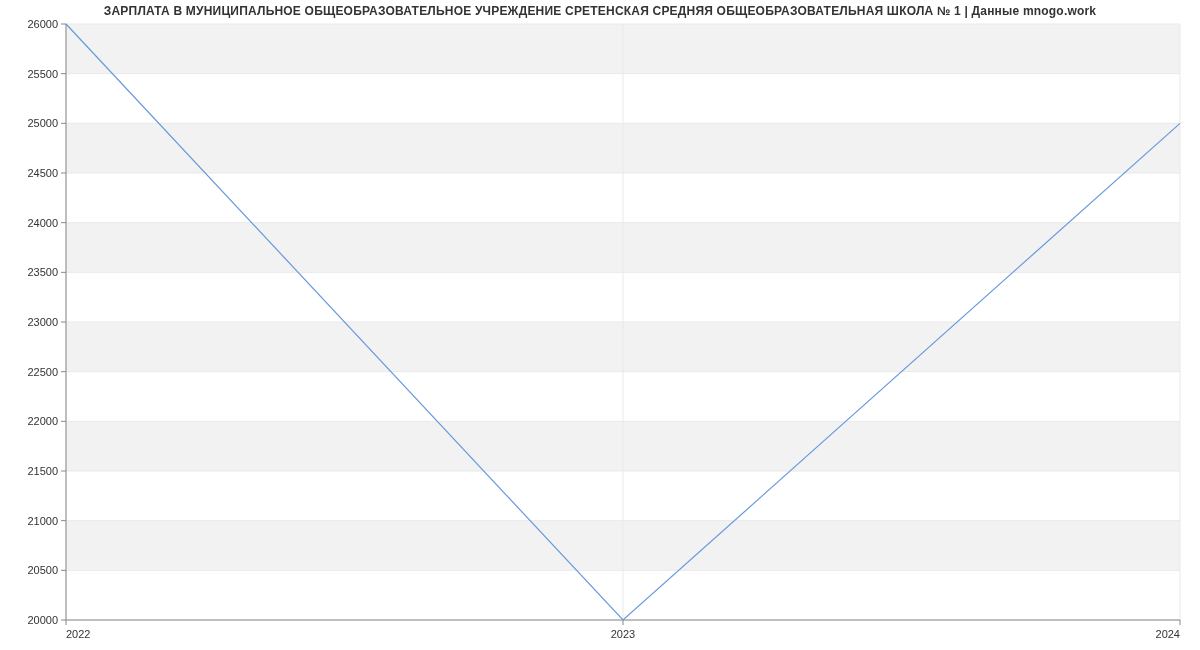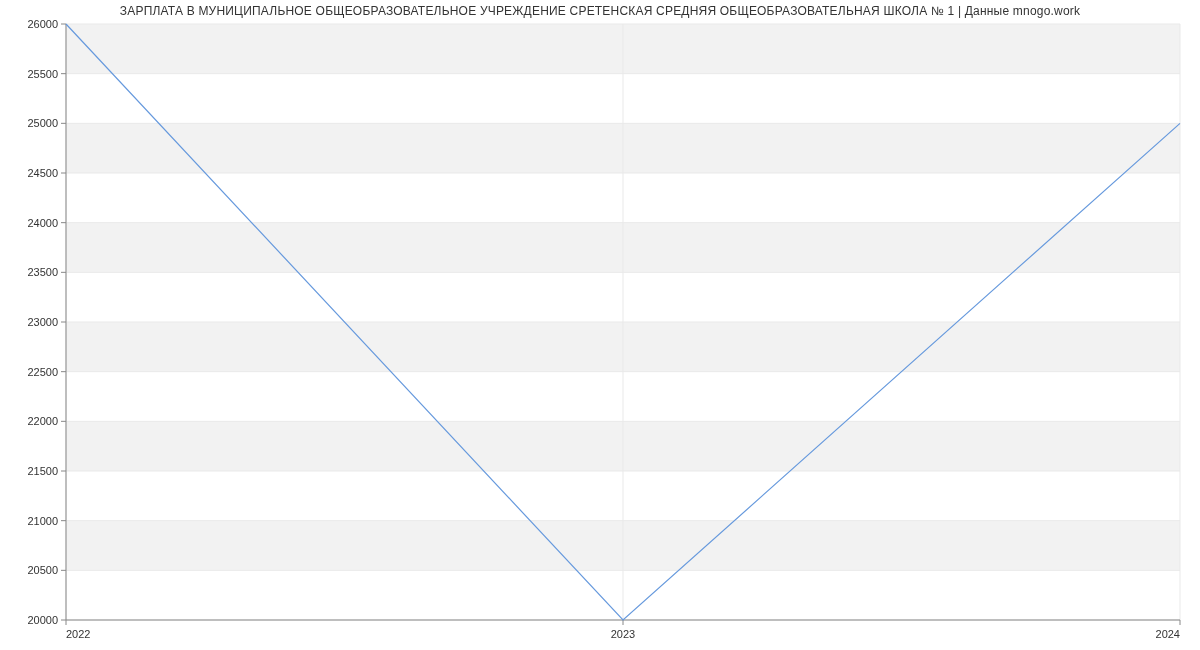--- a/index.html
+++ b/index.html
@@ -16,21 +16,21 @@
     width: 1200px;
     height: 650px;
   }
   .title {
     position: absolute;
     top: 4px;
     left: 0;
     right: 0;
     text-align: center;
     font-size: 12px;
-    font-weight: 400;
+    font-weight: 700;
     color: #333333;
     letter-spacing: 0.2px;
   }
   svg { display: block; }
   .axis-label {
     font-size: 11px;
     fill: #333333;
   }
   .axis-line { stroke: #888888; stroke-width: 1; }
   .band { fill: #f2f2f2; }

